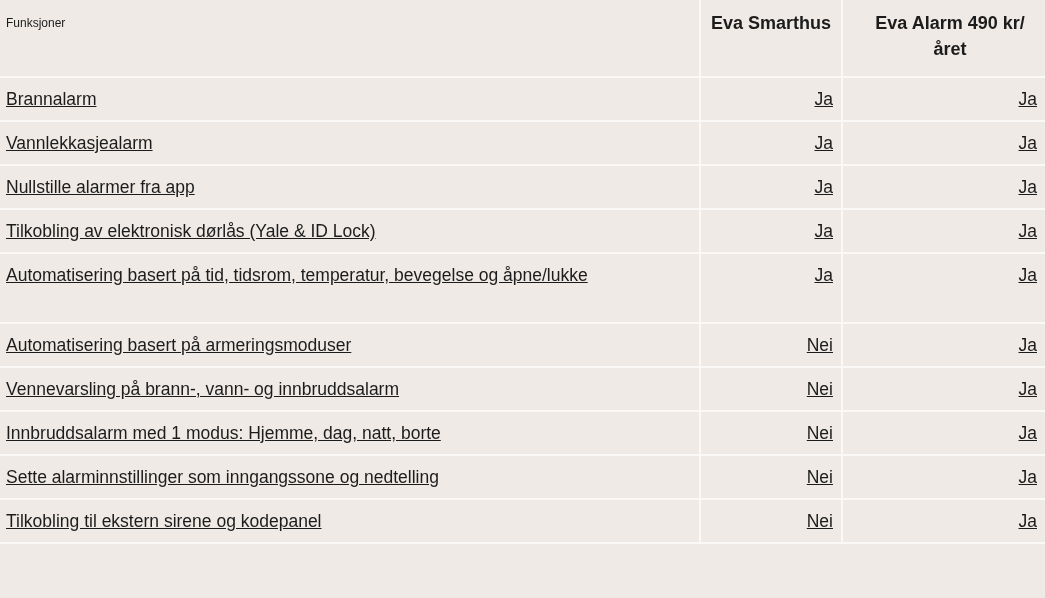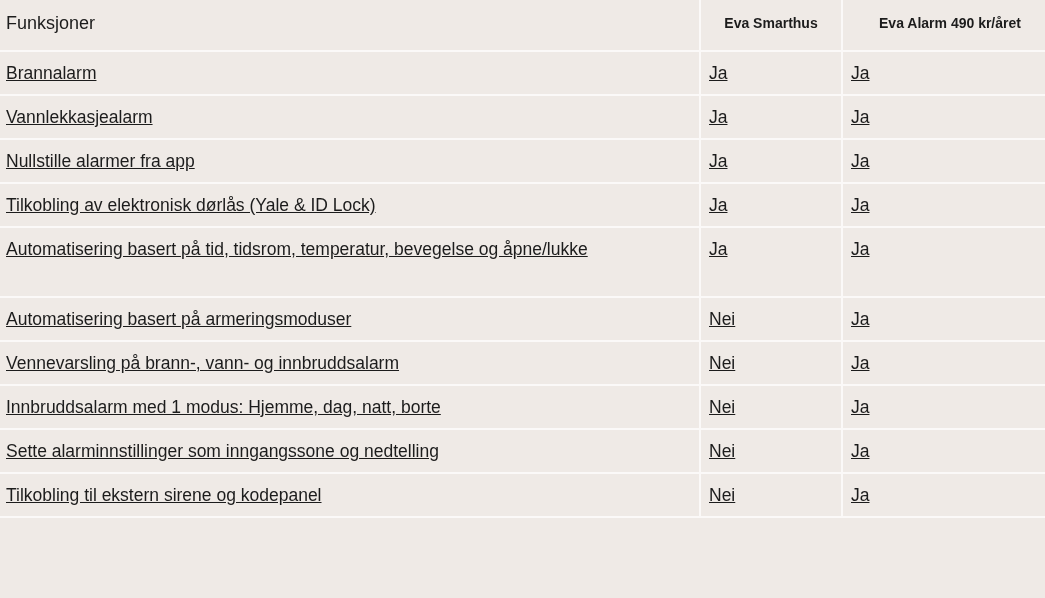--- a/index.html
+++ b/index.html
@@ -23,31 +23,31 @@
   }
 
   .comparison-table col.col-feature { width: 700px; }
   .comparison-table col.col-a       { width: 142px; }
   .comparison-table col.col-b       { width: 203px; }
 
   
   thead th {
     background: #efeae6;
     font-weight: bold;
-    font-size: 14px;
+    font-size: 18px;
     line-height: 26px;
     vertical-align: top;
     padding: 10px 8px 14px 8px;
     border-bottom: 2px solid #fbf9f8;
     border-right: 2px solid #fbf9f8;
   }
   thead th.h-feature {
     text-align: left;
     font-weight: normal;
-    font-size: 18px;
+    font-size: 12px;
     padding-left: 6px;
   }
   thead th.h-val {
     text-align: center;
   }
   thead th.h-last {
     border-right: none;
     padding-left: 16px;
     padding-right: 4px;
   }
@@ -62,21 +62,21 @@
     border-right: 2px solid #fbf9f8;
     padding: 8px 8px 8px 8px;
     text-decoration: underline;
   }
   tbody td.c-feature {
     text-align: left;
     padding-left: 6px;
     padding-right: 14px;
   }
   tbody td.c-val {
-    text-align: left;
+    text-align: right;
   }
   tbody td.c-last {
     border-right: none;
   }
 
   tbody tr.tall td { height: 52px; }
   tbody tr.last-row td { border-bottom: none; }
 </style>
 </head>
 <body>

